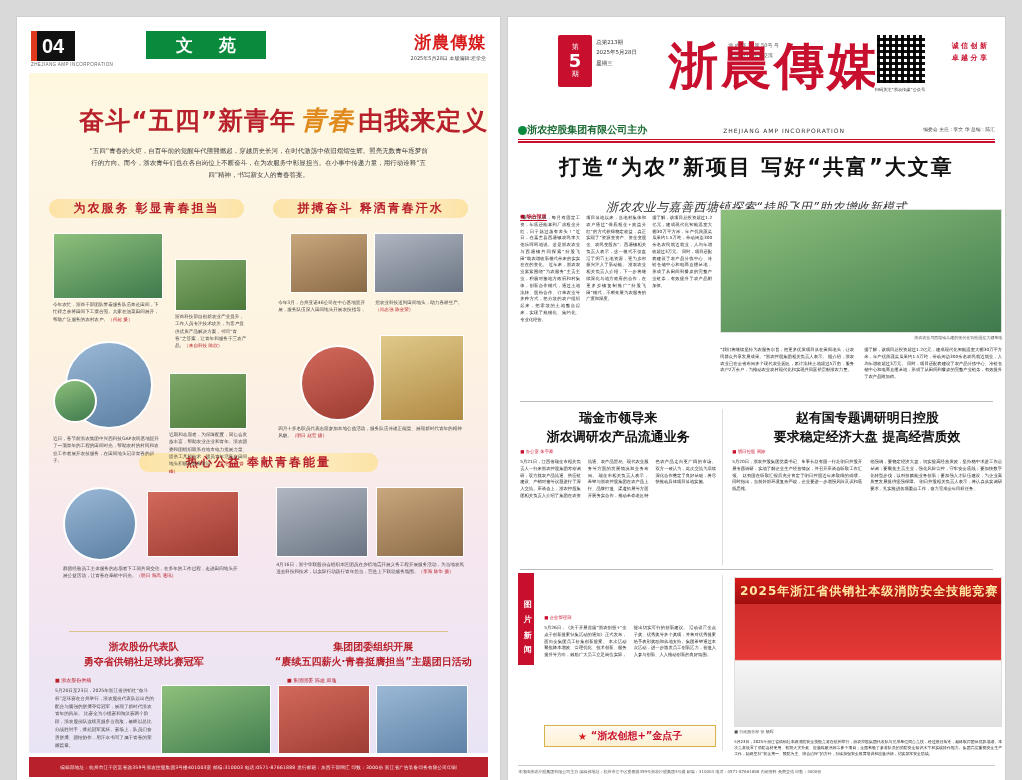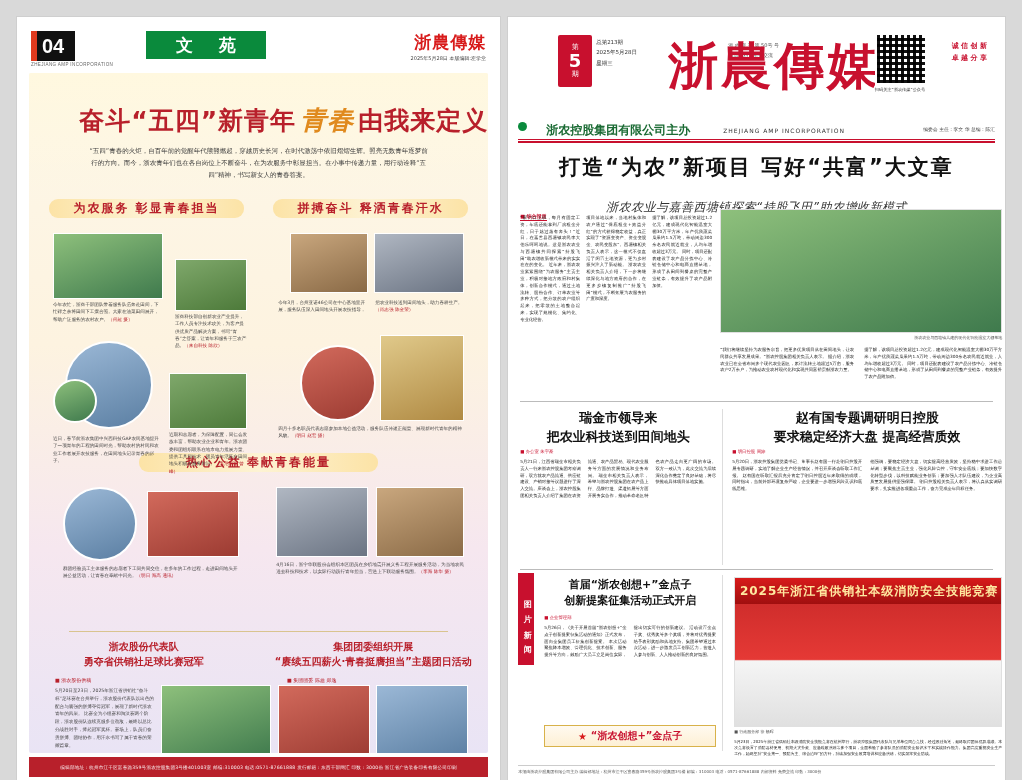--- a/index.html
+++ b/index.html
@@ -190,22 +190,22 @@
   .rp-slogan {
     position:absolute; right:8px; top:14px;
     font-size:7px; color:#c8102e; line-height:1.7; text-align:center;
     font-weight:bold;
   }
   .rp-org-line {
     position:absolute; left:10px; right:10px; top:106px; height:14px;
     display:flex; align-items:center;
   }
   .rp-org-left {
-    display:flex; gap:19px;
-    font-size:12px; color:#1b6b34; font-weight:bold;
+    display:flex; align-items:center; gap:0;
+    font-size:10px; color:#1b6b34; font-weight:bold;
   }
   .rp-org-logo {
     width:9px; height:9px; border-radius:50%;
     background:#0a8a3c;
   }
   .rp-org-right {
     position:absolute; left:205px;
     font-size:6px; color:#333; letter-spacing:1px;
   }
   .rp-org-far {
@@ -461,21 +461,21 @@
     <div class="rp-col" style="left:212px; top:330px; width:134px; height:46px;">“我们将继续坚持为农服务宗旨，把更多优质项目落在田间地头，让农民群众共享发展成果。”浙农控股集团相关负责人表示。
 
 据介绍，浙农农业已在全省布局多个现代农业园区，累计流转土地超过5万亩，服务农户2万余户，为推动农业农村现代化和实现共同富裕贡献浙农力量。</div>
     <div class="rp-col" style="left:356px; top:330px; width:138px; height:46px;">据了解，该项目总投资超过1.2亿元，建成现代化智能温室大棚30万平方米，年产优质蔬菜瓜果约1.5万吨，带动周边300余名农民就近就业，人均年增收超过3万元。
 
 同时，项目还配套建设了农产品分拣中心、冷链仓储中心和电商直播基地，形成了从田间到餐桌的完整产业链条，有效提升了农产品附加值。</div>
 
     <div class="rp-hr" style="left:12px; right:12px; top:384px;"></div>
 
     <div class="rp-sec-title" style="left:12px; top:392px; width:196px; white-space:pre-line;">瑞金市领导来
-把农业科技送到田间地头</div>
+浙农调研农产品流通业务</div>
     <div class="rp-byline" style="left:12px; top:432px;">■ 办公室  朱宇豪</div>
     <div class="rp-col" style="left:12px; top:442px; width:196px; height:104px; columns:3; column-gap:7px;">5月21日，江西省瑞金市相关负责人一行来浙农控股集团考察调研，双方就农产品流通、供应链建设、产销对接等议题进行了深入交流。座谈会上，浙农控股集团相关负责人介绍了集团在农资流通、农产品贸易、现代农业服务等方面的发展情况和业务布局。
 
 瑞金市相关负责人表示，希望与浙农控股集团在农产品上行、品牌打造、渠道拓展等方面开展务实合作，推动革命老区特色农产品走向更广阔的市场。
 
 双方一致认为，此次交流为后续深化合作奠定了良好基础，将尽快推动具体项目落地实施。</div>
 
     <div class="rp-vr" style="left:214px; top:392px; height:156px;"></div>
 
     <div class="rp-sec-title" style="left:224px; top:392px; width:270px; white-space:pre-line;">赵有国专题调研明日控股
@@ -483,22 +483,20 @@
     <div class="rp-byline" style="left:224px; top:432px;">■ 明日控股  周婷</div>
     <div class="rp-col" style="left:224px; top:442px; width:130px; height:104px;">5月20日，浙农控股集团党委书记、董事长赵有国一行赴明日控股开展专题调研，实地了解企业生产经营情况，并召开座谈会听取工作汇报。
 
 赵有国在听取汇报后充分肯定了明日控股近年来取得的成绩，同时指出，当前外部环境复杂严峻，企业要进一步增强风险意识和底线思维。</div>
     <div class="rp-col" style="left:362px; top:442px; width:132px; height:104px;">他强调，要稳定经济大盘，切实提高经营质效，坚持稳中求进工作总基调；要聚焦主责主业，强化风险管控，守牢安全底线；要加快数字化转型步伐，以科技赋能业务创新；要加强人才队伍建设，为企业高质量发展提供坚强保障。
 
 明日控股相关负责人表示，将认真落实调研要求，扎实推进各项重点工作，奋力完成全年目标任务。</div>
 
     <div class="rp-hr" style="left:12px; right:12px; top:552px;"></div>
 
-    <div class="rp-sec-title" style="left:36px; top:560px; width:172px; font-size:11px; white-space:pre-line;">首届“浙农创想+”金点子
-创新提案征集活动正式开启</div>
     <div class="rp-byline" style="left:36px; top:598px;">■ 企业管理部</div>
     <div class="rp-col" style="left:36px; top:608px; width:172px; height:96px; columns:2; column-gap:7px;">5月26日，《关于开展首届“浙农创想+”金点子创新提案征集活动的通知》正式发布，面向全集团员工征集创新提案。
 
 本次活动聚焦降本增效、管理优化、技术创新、服务提升等方向，鼓励广大员工立足岗位实际，提出切实可行的创新建议。
 
 活动设置金点子奖、优秀奖等多个奖项，并将对优秀提案给予表彰奖励和落地支持。集团希望通过本次活动，进一步激发员工创新活力，营造人人参与创新、人人推动创新的良好氛围。</div>
     <div class="rp-gold-box" style="left:36px; top:708px; width:172px; height:22px;">
       <span style="color:#d81b1b;">★</span>
       <span>“浙农创想+”金点子</span>
     </div>

